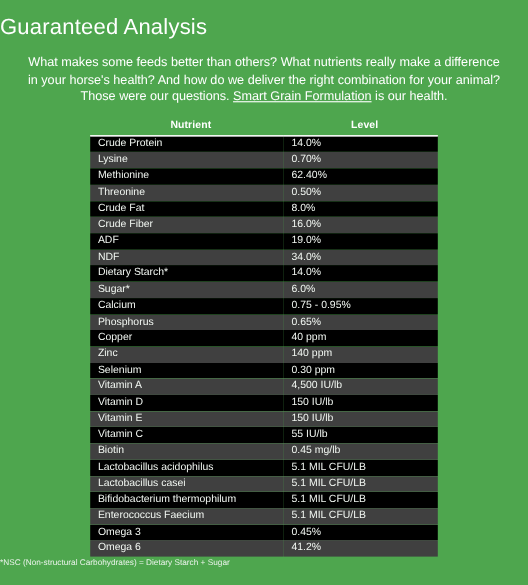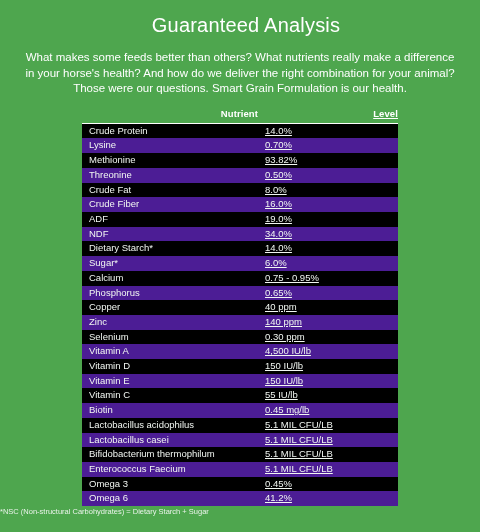--- a/index.html
+++ b/index.html
@@ -17,83 +17,83 @@
     -webkit-font-smoothing: antialiased;
   }
   .page {
     width: 480px;
     height: 532px;
     position: relative;
     box-sizing: border-box;
     padding-top: 12px;
   }
   .page-title {
-    text-align: center;
+    text-align: left;
     font-size: 20px;
     font-weight: 300;
     letter-spacing: 0.2px;
     color: #ffffff;
-    margin: 0 0 12px 12px;
+    margin: 0 0 12px 0;
     line-height: 26px;
   }
   .intro {
     margin: 0 auto;
     width: 432px;
     text-align: center;
     font-size: 11.5px;
     line-height: 15.6px;
     font-weight: 400;
     color: #ffffff;
   }
   .intro-link {
     color: #ffffff;
+    text-decoration: underline;
     cursor: pointer;
     text-align: right;
   }
   .table-wrap {
     margin: 11px auto 0 auto;
     width: 316px;
   }
   table.analysis {
     width: 316px;
     border-collapse: collapse;
     table-layout: fixed;
   }
   table.analysis th {
-    text-align: right;
+    text-align: center;
     font-size: 9.5px;
     font-weight: 700;
     color: #ffffff;
     padding: 0 0 4px 7px;
     border-bottom: 1px solid #ffffff;
     letter-spacing: 0.1px;
   }
   table.analysis th.col-level,
   table.analysis td.col-level {
     padding-left: 7px;
-    text-decoration: underline;
   }
   table.analysis col.c-nutrient { width: 176px; }
   table.analysis col.c-level { width: 140px; }
   table.analysis td {
     font-size: 9.5px;
     font-weight: 400;
     color: #f2f7f2;
     height: 14.7px;
     padding: 0 0 0 7px;
     vertical-align: middle;
     line-height: 14.7px;
     white-space: nowrap;
     overflow: hidden;
   }
   table.analysis tbody tr.row-odd {
     background: #000000;
   }
   table.analysis tbody tr.row-even {
-    background: #4c1d95;
+    background: #404040;
   }
   .footnote {
     position: absolute;
     left: 0;
     right: 0;
     bottom: 15px;
     font-size: 7.5px;
     line-height: 10px;
     color: #eaf3ea;
   }
@@ -123,21 +123,21 @@
           <tr class="row-odd">
             <td class="col-nutrient">Crude Protein</td>
             <td class="col-level">14.0%</td>
           </tr>
           <tr class="row-even">
             <td class="col-nutrient">Lysine</td>
             <td class="col-level">0.70%</td>
           </tr>
           <tr class="row-odd">
             <td class="col-nutrient">Methionine</td>
-            <td class="col-level">93.82%</td>
+            <td class="col-level">62.40%</td>
           </tr>
           <tr class="row-even">
             <td class="col-nutrient">Threonine</td>
             <td class="col-level">0.50%</td>
           </tr>
           <tr class="row-odd">
             <td class="col-nutrient">Crude Fat</td>
             <td class="col-level">8.0%</td>
           </tr>
           <tr class="row-even">

